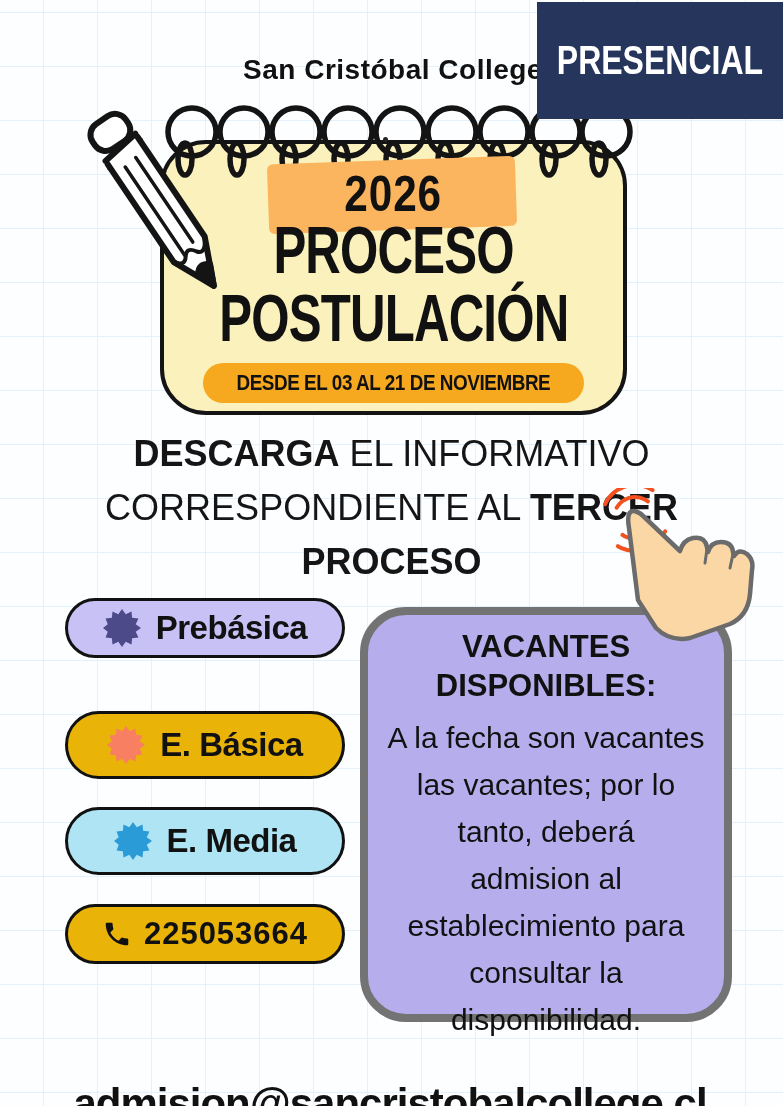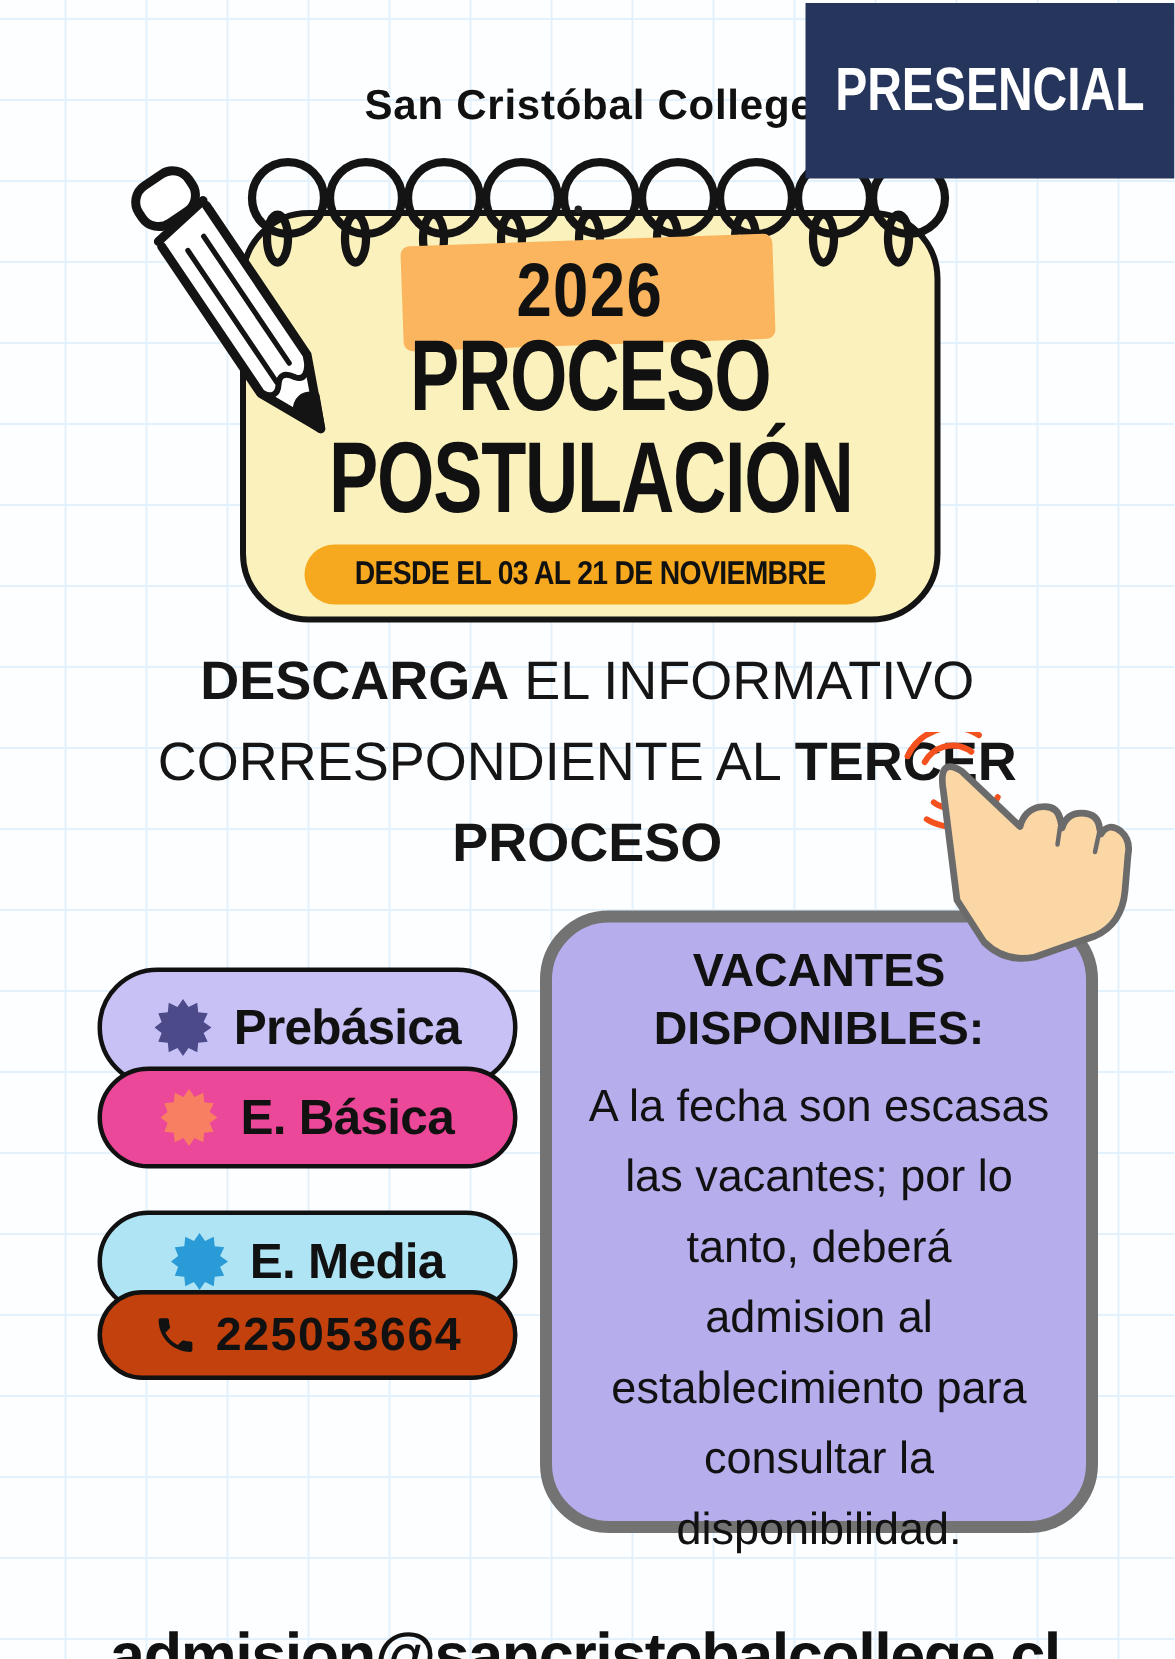--- a/index.html
+++ b/index.html
@@ -43,24 +43,24 @@
   
   #download-notice{left:60px;top:427px;width:663px;text-align:center;font-size:36px;
     line-height:54px;color:#151515;z-index:2;font-weight:400;}
   #download-notice .b{font-weight:bold;}
   
   #hand{left:580px;top:488px;width:175px;height:160px;z-index:15;}
   
   .pill{left:65px;width:280px;box-sizing:border-box;border:3.5px solid #111;
     border-radius:40px;display:flex;align-items:center;justify-content:center;gap:15px;z-index:4;}
   .pill .lbl{font-size:33px;font-weight:bold;letter-spacing:-0.5px;}
-  #pill-prebasica{top:645px;height:80px;background:#c8c1f5;}
-  #pill-basica{top:711px;height:68px;background:#ec4899;}
+  #pill-prebasica{top:598px;height:60px;background:#c8c1f5;}
+  #pill-basica{top:711px;height:68px;background:#eab308;}
   #pill-media{top:807px;height:68px;background:#aee4f4;}
-  #pill-phone{top:860px;height:60px;background:#c2410c;gap:12px;}
+  #pill-phone{top:904px;height:60px;background:#eab308;gap:12px;}
   #pill-phone .lbl{font-size:31px;letter-spacing:1px;}
   
   #vacancies{left:360px;top:607px;width:372px;height:415px;box-sizing:border-box;
     background:#b6adec;border:8px solid #737373;border-radius:46px;z-index:5;
     padding-top:12px;text-align:center;}
   .vac-title{font-size:31px;font-weight:bold;line-height:39px;}
   #vac-body{margin-top:9px;font-size:30px;line-height:47px;}
   
   #email{left:40px;top:1040px;width:700px;text-align:center;font-size:42px;
     font-weight:bold;letter-spacing:-1px;z-index:2;margin-top:40px;}
@@ -181,21 +181,21 @@
   <svg width="30" height="30" viewBox="0 0 24 24">
     <path fill="#111" d="M6.62 10.79c1.44 2.83 3.76 5.14 6.59 6.59l2.2-2.2c.27-.27.67-.36 1.02-.24 1.12.37 2.33.57 3.57.57.55 0 1 .45 1 1V20c0 .55-.45 1-1 1-9.39 0-17-7.61-17-17 0-.55.45-1 1-1h3.5c.55 0 1 .45 1 1 0 1.25.2 2.45.57 3.57.11.35.03.74-.25 1.02l-2.2 2.2z"></path>
   </svg>
   <span class="lbl">225053664</span>
 </div>
 
 <div class="abs" id="vacancies">
   <div class="vac-title">VACANTES</div>
   <div class="vac-title">DISPONIBLES:</div>
   <div id="vac-body">
-    <div>A la fecha son escasas</div>
+    <div>A la fecha son vacantes</div>
     <div>las vacantes; por lo</div>
     <div>tanto, deberá</div>
     <div>admision al</div>
     <div>establecimiento para</div>
     <div>consultar la</div>
     <div>disponibilidad.</div>
   </div>
 </div>
 
 <div class="abs" id="email">admision@sancristobalcollege.cl</div>

